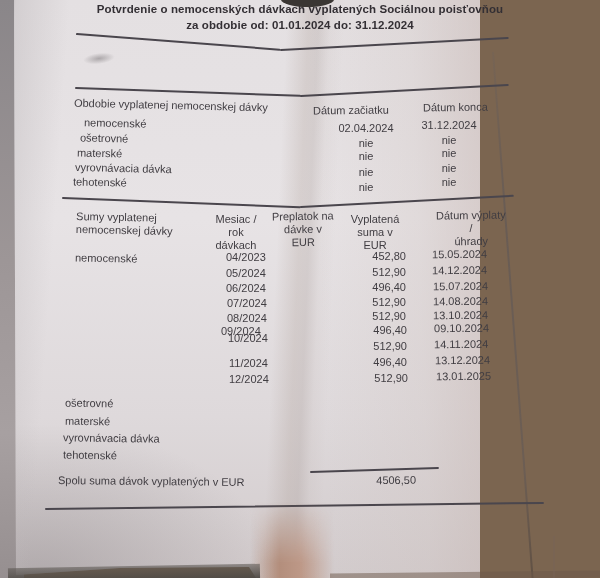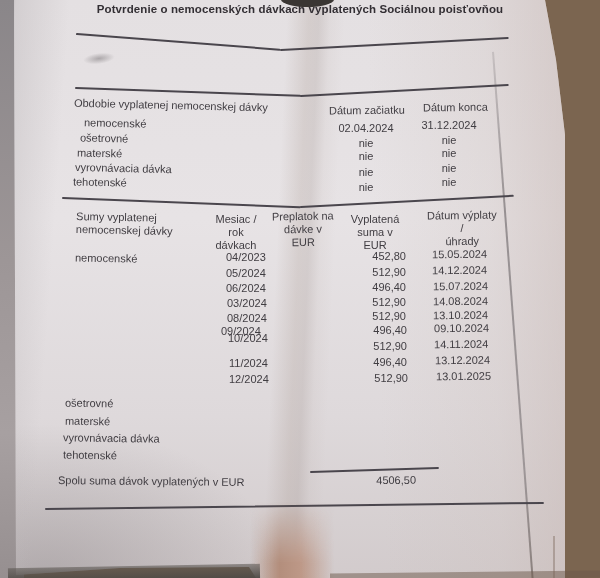--- a/index.html
+++ b/index.html
@@ -6,21 +6,21 @@
   .scene {
     position:relative; width:600px; height:578px; overflow:hidden;
     background:#7b6550;
     font-family:"Liberation Sans", sans-serif;
   }
   .left-strip {
     position:absolute; left:0; top:0; width:24px; height:578px;
     background:linear-gradient(180deg,#8a8689 0%,#9d9697 45%,#a7a0a1 75%,#968f90 100%);
   }
   .paper {
-    position:absolute; left:0; top:0; width:565px; height:578px;
+    position:absolute; left:0; top:0; width:480px; height:578px;
     clip-path: polygon(14px 0, 545px 0, 556px 60px, 568px 160px, 600px 300px,
                        600px 578px, 256px 578px, 249px 567px, 120px 568px, 16px 575px);
     background:
       linear-gradient(94deg, rgba(120,116,119,0.85) 0px, rgba(190,185,187,0.45) 16px, rgba(235,231,233,0) 70px),
       linear-gradient(268deg, rgba(200,184,180,0.55) 0%, rgba(205,192,188,0.25) 14%, rgba(220,214,214,0) 34%),
       radial-gradient(ellipse 340px 220px at 8% 100%, rgba(120,114,117,0.38), rgba(120,114,117,0) 70%),
       linear-gradient(180deg, #e4e0e2 0%, #e7e3e5 38%, #ded9db 72%, #d2cbcc 100%);
   }
   .fold-band {
     position:absolute; left:288px; top:-12px; width:58px; height:610px;
@@ -78,29 +78,30 @@
 
 <div class="scene">
   <div class="left-strip"></div>
 
   <div class="paper">
     <div class="fold-band"></div>
     <div class="crease-right"></div>
     <div class="smudge"></div>
 
     <div class="t title bold" style="top:3px">Potvrdenie o nemocenských dávkach vyplatených Sociálnou poisťovňou</div>
+    <div class="t title bold" style="top:19px">za obdobie od: 01.01.2024 do: 31.12.2024</div>
 
     <div class="rule" style="left:76px;top:33px;width:205px;transform:rotate(4.4deg)"></div>
     <div class="rule" style="left:280px;top:49px;width:229px;transform:rotate(-3deg)"></div>
     <div class="rule" style="left:75px;top:87px;width:226px;transform:rotate(2deg)"></div>
     <div class="rule" style="left:300px;top:95px;width:209px;transform:rotate(-3deg)"></div>
 
     <div>
       <div class="t" style="left:74px;top:99px;transform:rotate(1.4deg)">Obdobie vyplatenej nemocenskej dávky</div>
-      <div class="t" style="left:329px;top:104px;transform:rotate(-0.6deg)">Dátum začiatku</div>
+      <div class="t" style="left:313px;top:104px;transform:rotate(-0.6deg)">Dátum začiatku</div>
       <div class="t" style="left:423px;top:101px;transform:rotate(-0.8deg)">Dátum konca</div>
 
       <div>
         <div class="t" style="left:84px;top:117px;transform:rotate(1.2deg)">nemocenské</div>
         <div class="t ctr" style="left:338px;top:122px;width:56px">02.04.2024</div>
         <div class="t ctr" style="left:421px;top:119px;width:56px">31.12.2024</div>
       </div>
       <div>
         <div class="t" style="left:80px;top:132px;transform:rotate(1.2deg)">ošetrovné</div>
         <div class="t ctr" style="left:338px;top:137px;width:56px">nie</div>
@@ -128,42 +129,42 @@
 
     <div>
       <div class="t pre" style="left:76px;top:211px;transform:rotate(1.2deg)">Sumy vyplatenej
 nemocenskej dávky</div>
       <div class="t pre ctr" style="left:208px;top:213px;width:56px">Mesiac / rok
 dávkach</div>
       <div class="t pre ctr" style="left:272px;top:210px;width:62px;transform:rotate(-1deg)">Preplatok na
 dávke v EUR</div>
       <div class="t pre ctr" style="left:346px;top:213px;width:58px">Vyplatená
 suma v EUR</div>
-      <div class="t pre ctr" style="left:427px;top:209px;width:70px;transform:rotate(-0.8deg)">Dátum výplaty /
+      <div class="t pre ctr" style="left:436px;top:209px;width:70px;transform:rotate(-0.8deg)">Dátum výplaty /
 úhrady</div>
 
       <div class="t" style="left:75px;top:252px;transform:rotate(1deg)">nemocenské</div>
 
       <div>
         <div class="t" style="left:226px;top:251px">04/2023</div>
         <div class="t rgt" style="left:364px;top:250px;width:42px">452,80</div>
         <div class="t" style="left:432px;top:248px;transform:rotate(-0.5deg)">15.05.2024</div>
       </div>
       <div>
         <div class="t" style="left:226px;top:267px">05/2024</div>
         <div class="t rgt" style="left:364px;top:266px;width:42px">512,90</div>
         <div class="t" style="left:432px;top:264px;transform:rotate(-0.5deg)">14.12.2024</div>
       </div>
       <div>
         <div class="t" style="left:226px;top:282px">06/2024</div>
         <div class="t rgt" style="left:364px;top:281px;width:42px">496,40</div>
         <div class="t" style="left:433px;top:280px;transform:rotate(-0.5deg)">15.07.2024</div>
       </div>
       <div>
-        <div class="t" style="left:227px;top:297px">03/2024</div>
+        <div class="t" style="left:227px;top:297px">07/2024</div>
         <div class="t rgt" style="left:364px;top:296px;width:42px">512,90</div>
         <div class="t" style="left:433px;top:295px;transform:rotate(-0.5deg)">14.08.2024</div>
       </div>
       <div>
         <div class="t" style="left:227px;top:312px">08/2024</div>
         <div class="t rgt" style="left:364px;top:310px;width:42px">512,90</div>
         <div class="t" style="left:433px;top:309px;transform:rotate(-0.5deg)">13.10.2024</div>
       </div>
       <div>
         <div class="t" style="left:221px;top:325px">09/2024</div>

